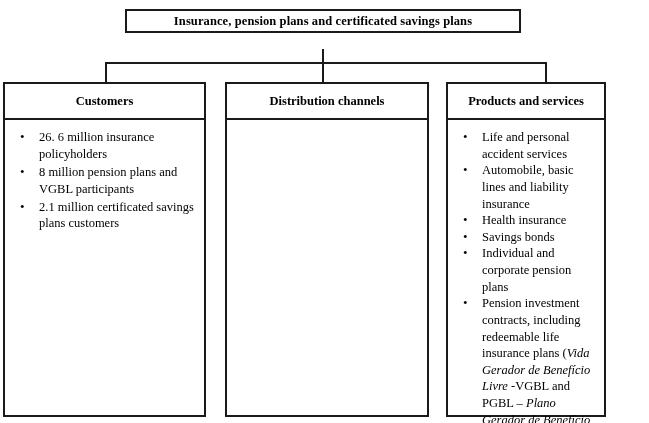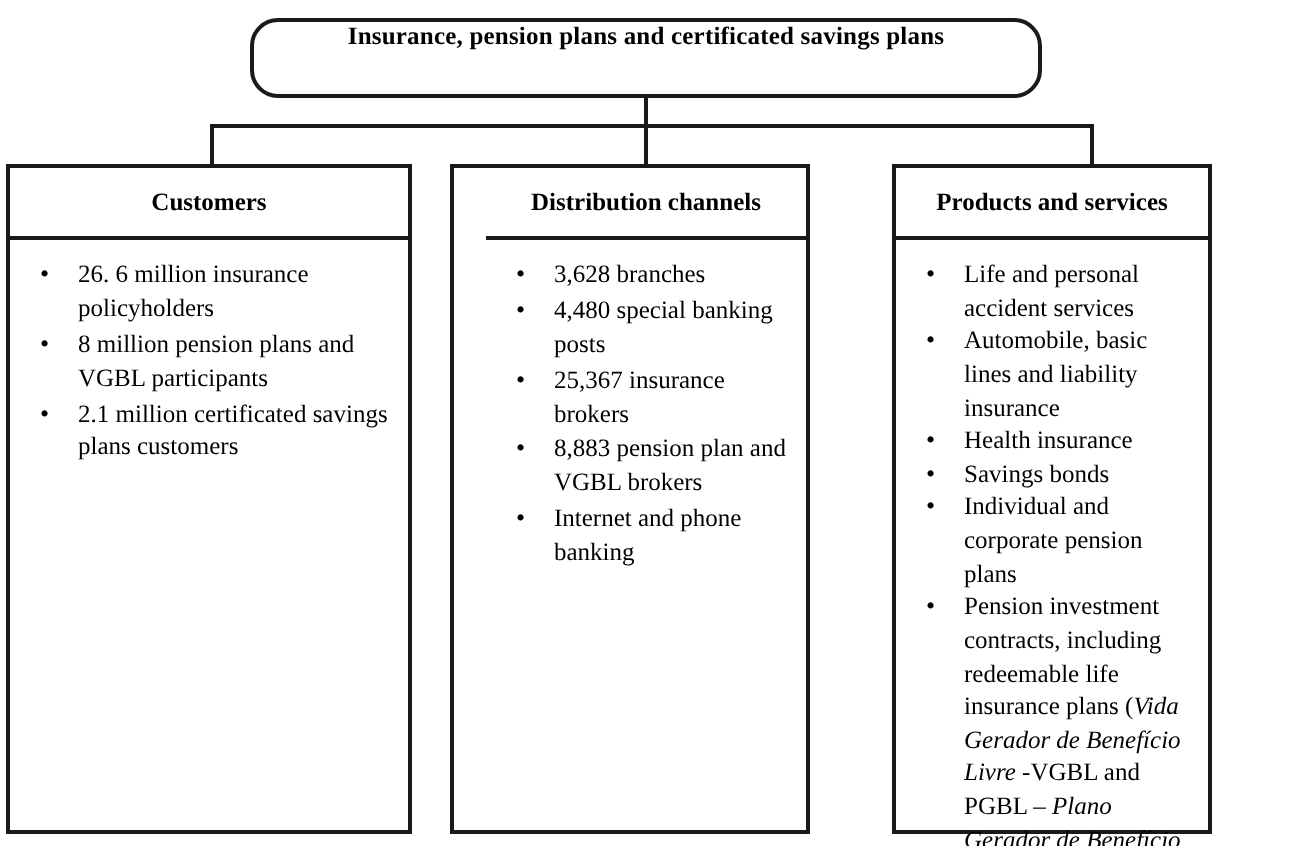--- a/index.html
+++ b/index.html
@@ -29,41 +29,40 @@
     box-sizing: border-box;
     background: #ffffff;
     border: 2px solid #1a1a1a;
   }
 
   
   #root-box {
     left: 125px;
     top: 9px;
     width: 396px;
-    height: 40px;
+    height: 24px;
     display: flex;
-    align-items: flex-start;
+    align-items: center;
     justify-content: center;
-    border-radius: 14px;
   }
   #root-box .root-title {
     font-size: 12.5px;
     font-weight: bold;
     letter-spacing: 0.1px;
     text-align: center;
     line-height: 1.2;
   }
 
   
   .column {
     top: 82px;
     height: 335px;
   }
   #col-customers      { left: 3px;   width: 203px; }
-  #col-distribution   { left: 225px; width: 180px; padding-left: 16px; }
+  #col-distribution   { left: 225px; width: 204px; }
   #col-products       { left: 446px; width: 160px; }
 
   .col-header {
     height: 36px;
     box-sizing: border-box;
     border-bottom: 2px solid #1a1a1a;
     display: flex;
     align-items: center;
     justify-content: center;
   }
@@ -164,29 +163,20 @@
         <li>8 million pension plans and VGBL participants</li>
         <li>2.1 million certificated savings plans customers</li>
       </ul>
     </div>
   </div>
 
   <div class="box column" id="col-distribution">
     <div class="col-header">
       <div class="col-header-text">Distribution channels</div>
     </div>
-    <div class="col-body">
-      <ul class="bullets">
-        <li>3,628 branches</li>
-        <li>4,480 special banking posts</li>
-        <li>25,367 insurance brokers</li>
-        <li>8,883 pension plan and VGBL brokers</li>
-        <li>Internet and phone banking</li>
-      </ul>
-    </div>
   </div>
 
   <div class="box column" id="col-products">
     <div class="col-header">
       <div class="col-header-text">Products and services</div>
     </div>
     <div class="col-body">
       <ul class="bullets">
         <li>Life and personal accident services</li>
         <li>Automobile, basic lines and liability insurance</li>

